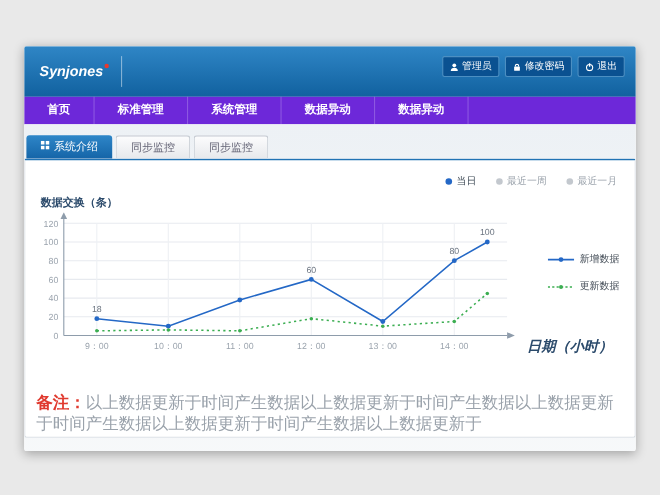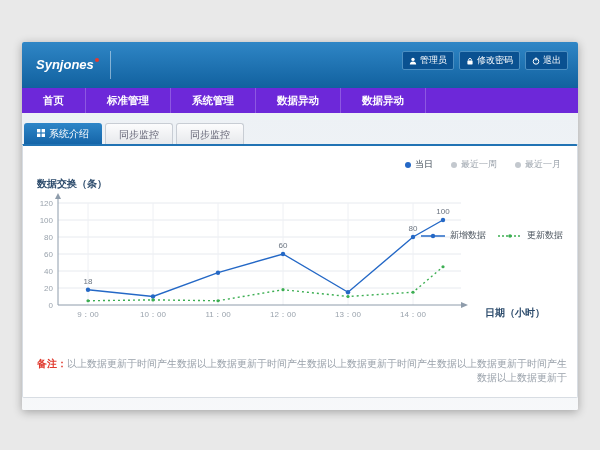--- a/index.html
+++ b/index.html
@@ -43,26 +43,26 @@
 
   
   .filters-row { display:flex; justify-content:flex-end; gap:18px; margin:4px 6px 0 0; }
   .filter-item { display:flex; align-items:center; gap:4px; font-size:9px; cursor:pointer; }
   .filter-dot { width:6px; height:6px; border-radius:50%; }
   .filter-item.on  { color:#3c4854; } .filter-item.on  .filter-dot { background:#2468c6; }
   .filter-item.off { color:#9aa2ab; } .filter-item.off .filter-dot { background:#c3c8ce; }
 
   .ylabel { font-size:10px; font-weight:bold; color:#2b4a6b; margin:6px 0 2px 4px; }
   .chart-wrap { position:relative; height:138px; margin:2px 2px 0 4px; }
-  .series-legend { position:absolute; right:2px; top:36px; display:flex; flex-direction:row; gap:12px; }
+  .series-legend { position:absolute; right:2px; top:36px; display:flex; flex-direction:column; gap:12px; }
   .sl-item { display:flex; align-items:center; gap:5px; font-size:9px; color:#49525c; cursor:pointer; }
   .sl-item svg { display:block; }
-  .xlabel { position:absolute; right:20px; top:113px; font-size:10px; font-weight:bold; color:#2b4a6b; }
-
-  .note-row { text-align:right; margin-top:26px; font-size:10px; color:#9aa2ab; }
+  .xlabel { position:absolute; right:8px; top:113px; font-size:13px; font-weight:bold; color:#2b4a6b;font-style:italic; }
+
+  .note-row { text-align:left; margin-top:26px; font-size:15px; color:#9aa2ab; }
   .note-prefix { color:#e03a2f; font-weight:bold; }
 </style>
 </head>
 <body>
 
 <div class="stage">
   <div class="window">
 
     <header class="topbar">
       <div class="logo-block">

